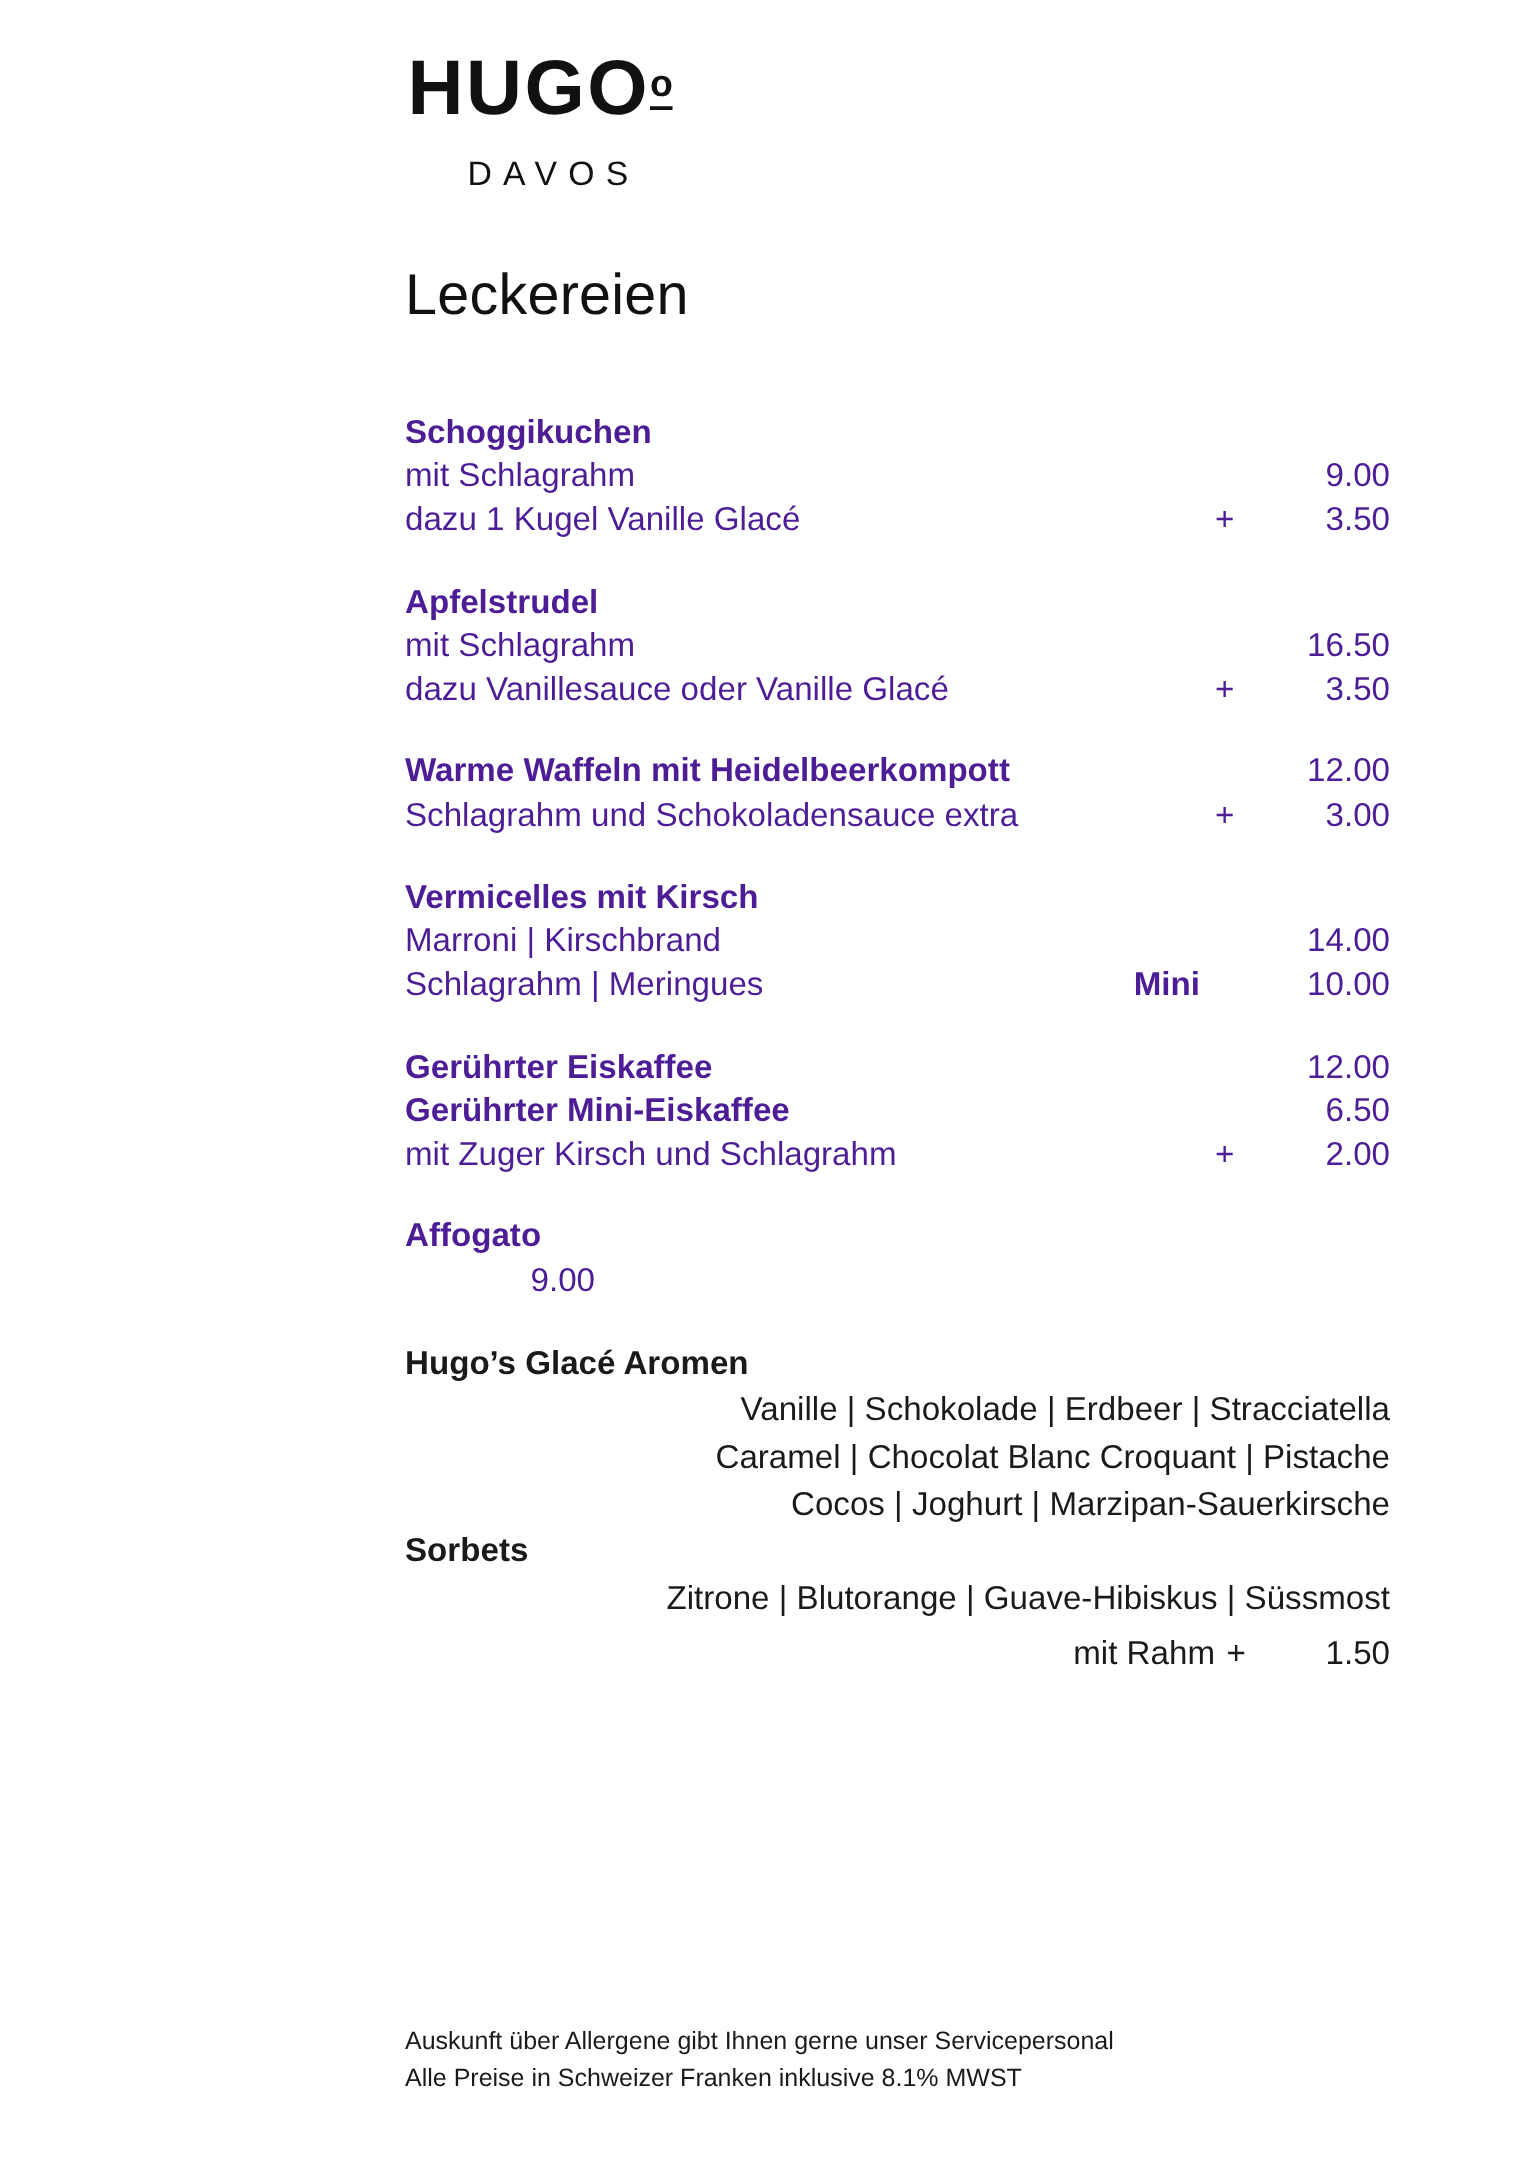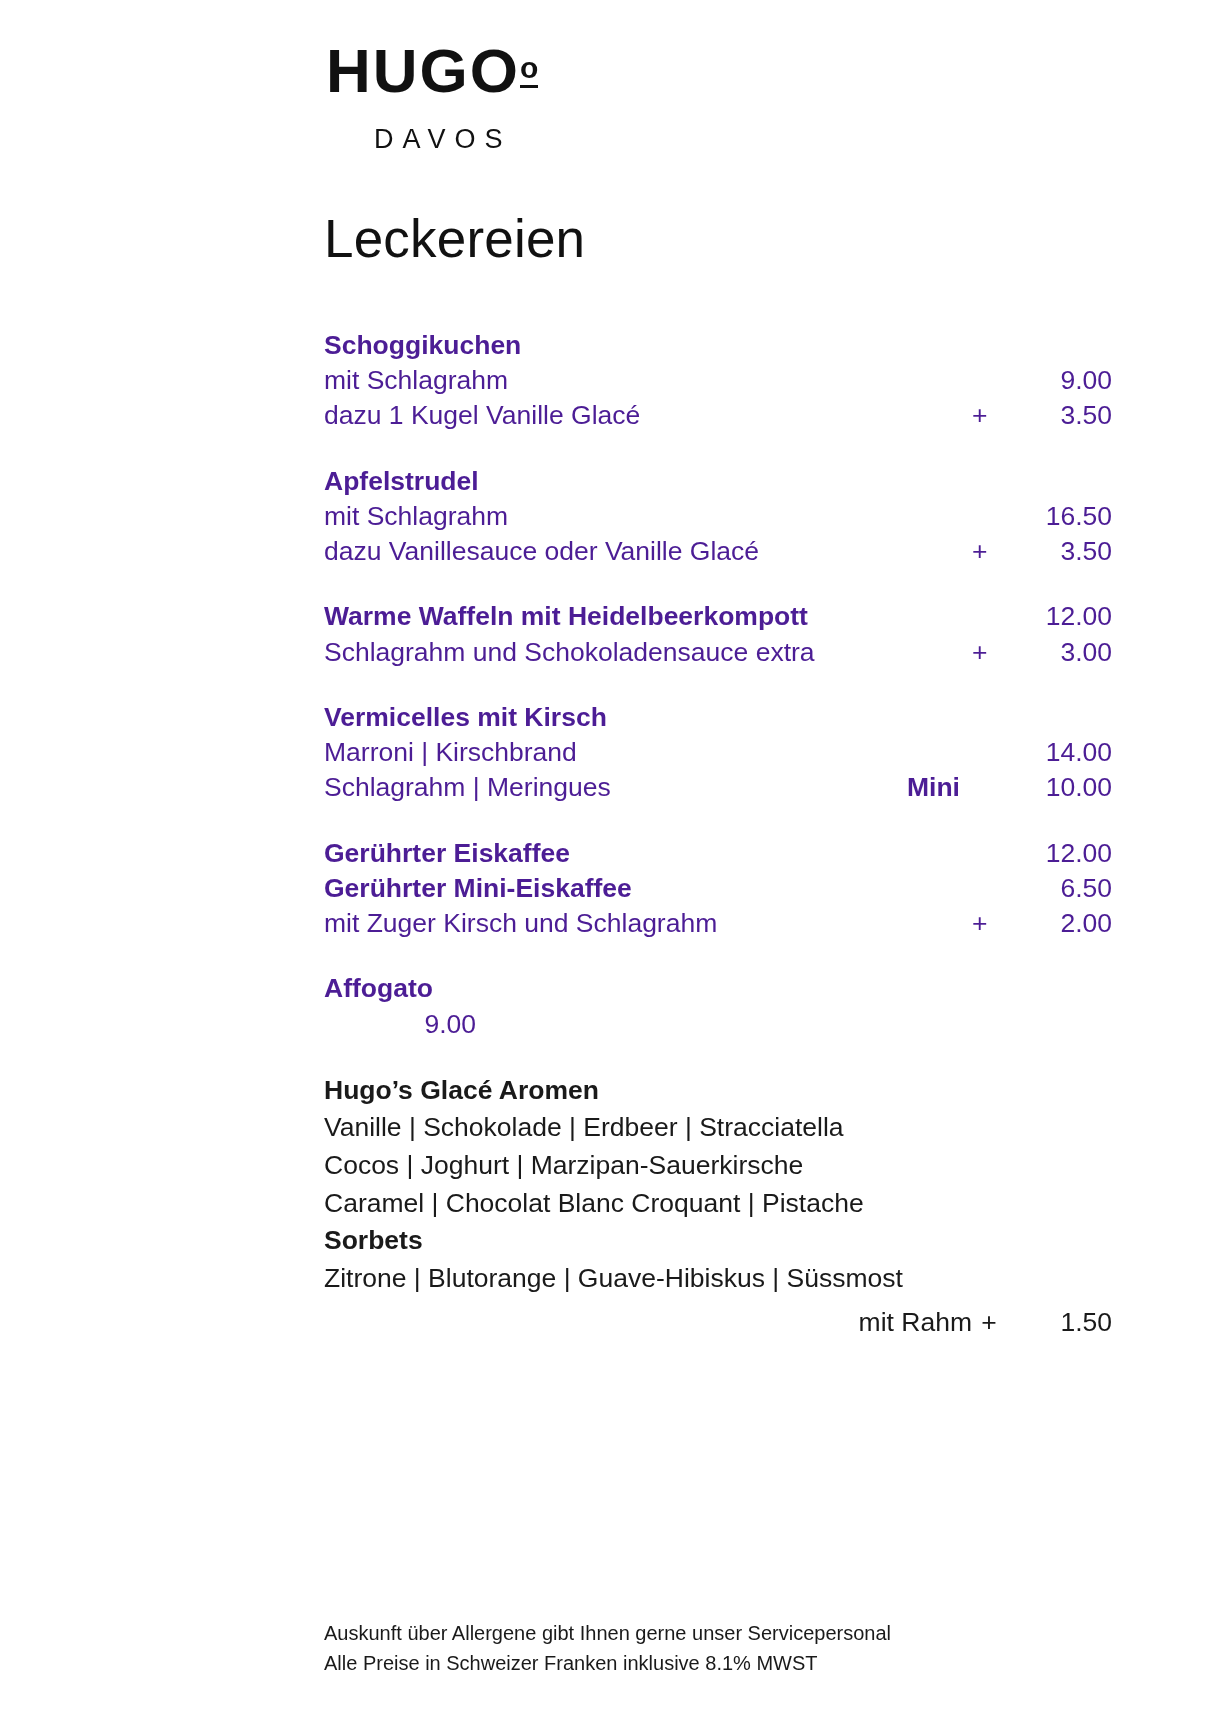--- a/index.html
+++ b/index.html
@@ -60,21 +60,21 @@
     font-weight: normal;
     letter-spacing: 9px;
     color: #111111;
   }
 
   
   .menu-title {
     position: absolute;
     left: 324px;
     top: 208px;
-    font-size: 53px;
+    font-size: 46px;
     font-weight: normal;
     letter-spacing: 0.2px;
     color: #111111;
   }
 
   
   .menu {
     position: absolute;
     left: 324px;
     top: 328px;
@@ -113,20 +113,21 @@
   }
   .bold {
     font-weight: bold;
   }
 
   
   .aroma-row {
     font-size: 26.5px;
     line-height: 1.42;
     color: #1a1a1a;
+    text-align: right;
   }
   .aroma-head {
     font-weight: bold;
     font-size: 26.5px;
     line-height: 1.42;
   }
   .kugel-rows {
     margin-top: 6px;
   }
   .kugel-row {
@@ -277,22 +278,22 @@
         </div>
         <div class="row">
           <div class="tag"></div>
           <div class="plus"></div>
           <div class="price">9.00</div>
         </div>
       </div>
       <div class="group">
         <div class="aroma-head">Hugo’s Glacé Aromen</div>
         <div class="aroma-row">Vanille | Schokolade | Erdbeer | Stracciatella</div>
+        <div class="aroma-row">Caramel | Chocolat Blanc Croquant | Pistache</div>
         <div class="aroma-row">Cocos | Joghurt | Marzipan-Sauerkirsche</div>
-        <div class="aroma-row">Caramel | Chocolat Blanc Croquant | Pistache</div>
         <div class="aroma-head">Sorbets</div>
         <div class="aroma-row">Zitrone | Blutorange | Guave-Hibiskus | Süssmost</div>
         <div class="kugel-rows">
           <div class="kugel-row">
             <div class="label">mit Rahm</div>
             <div class="plus">+</div>
             <div class="price">1.50</div>
           </div>
         </div>
       </div>

